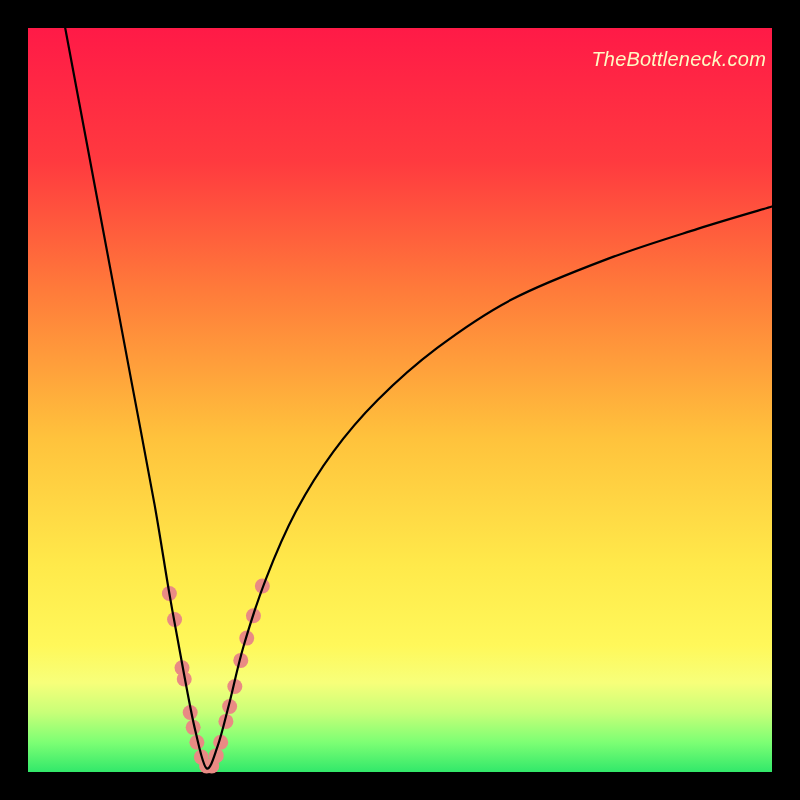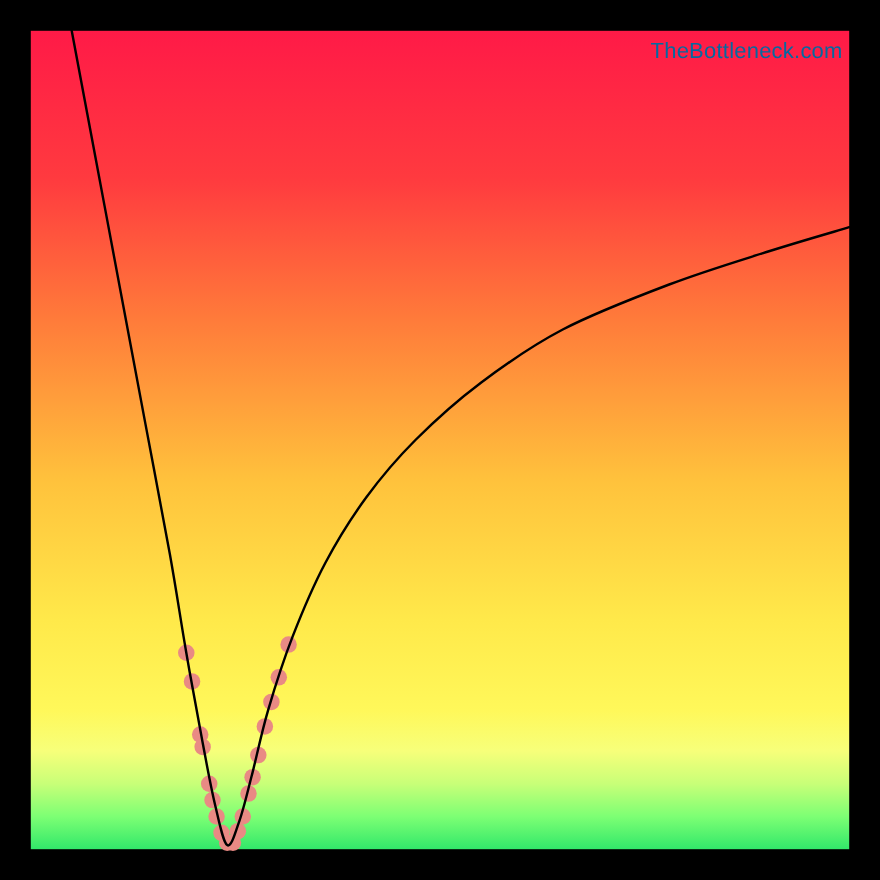--- a/index.html
+++ b/index.html
@@ -29,27 +29,28 @@
   .gradient {
     position: absolute;
     left: 0;
     top: 0;
     width: 744px;
     height: 744px;
     
   }
   .watermark {
     position: absolute;
-    top: 8px;
+    top: 20px;
     right: 6px;
-    color: #0369a1;
+    color: #fef9c3;
     font-size: 20px;
     font-weight: 500;
     letter-spacing: 0.2px;
     user-select: none;
+    font-style: italic;
   }
   svg.curve {
     position: absolute;
     left: 0;
     top: 0;
     width: 744px;
     height: 744px;
     overflow: visible;
   }
 </style>

